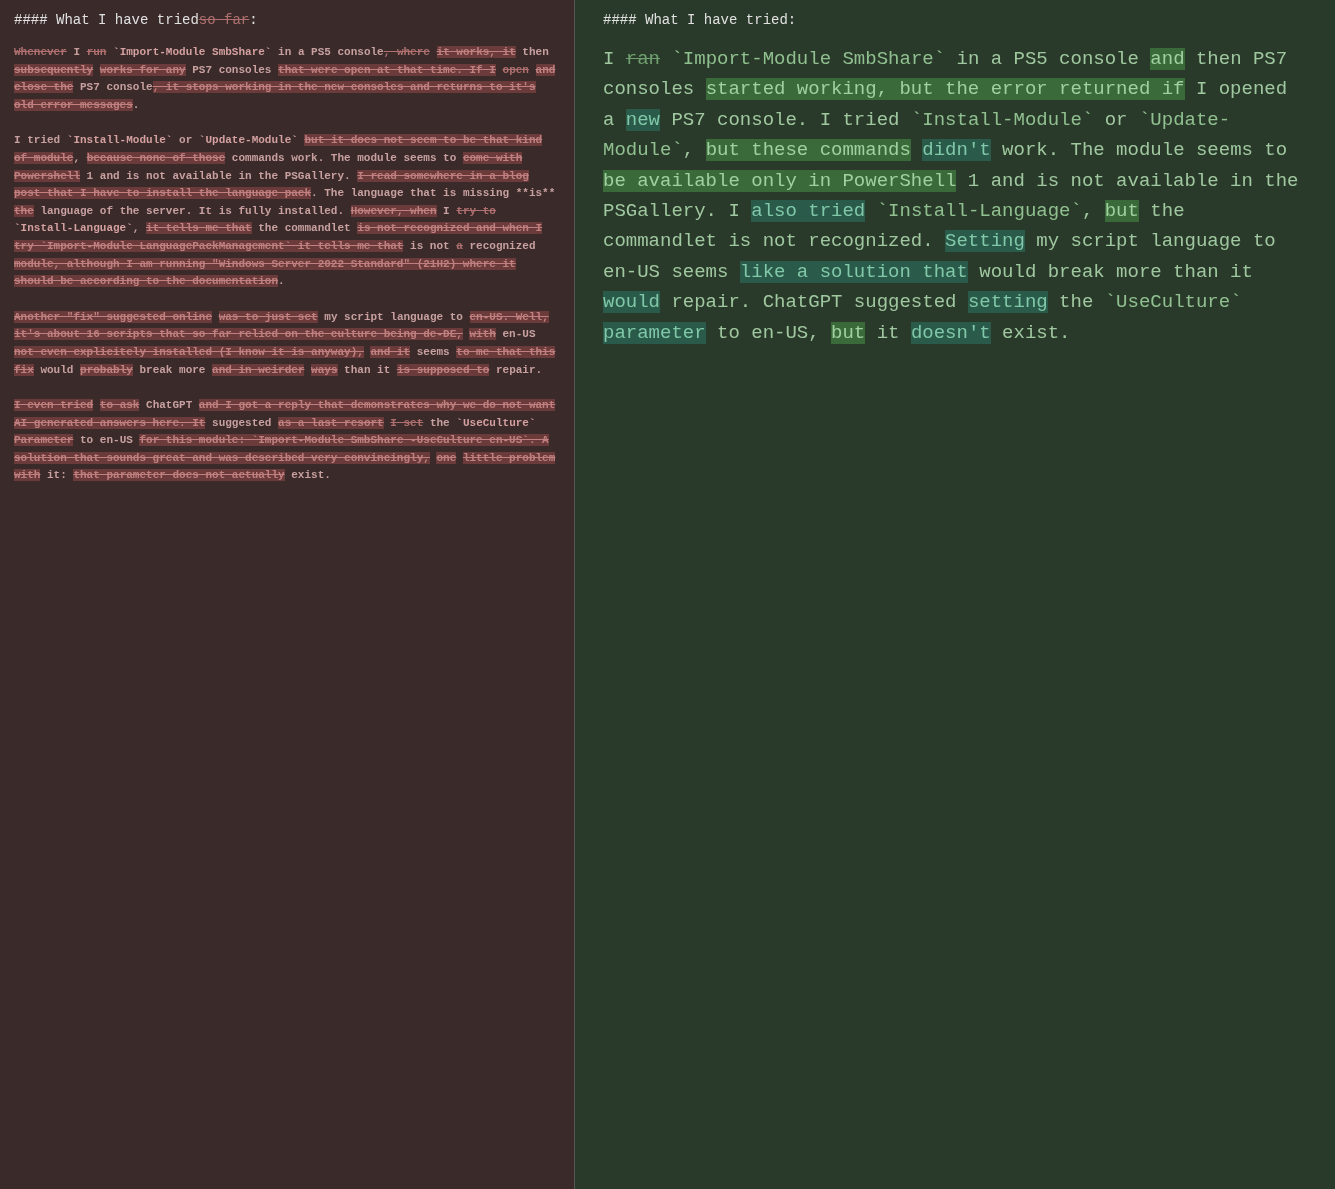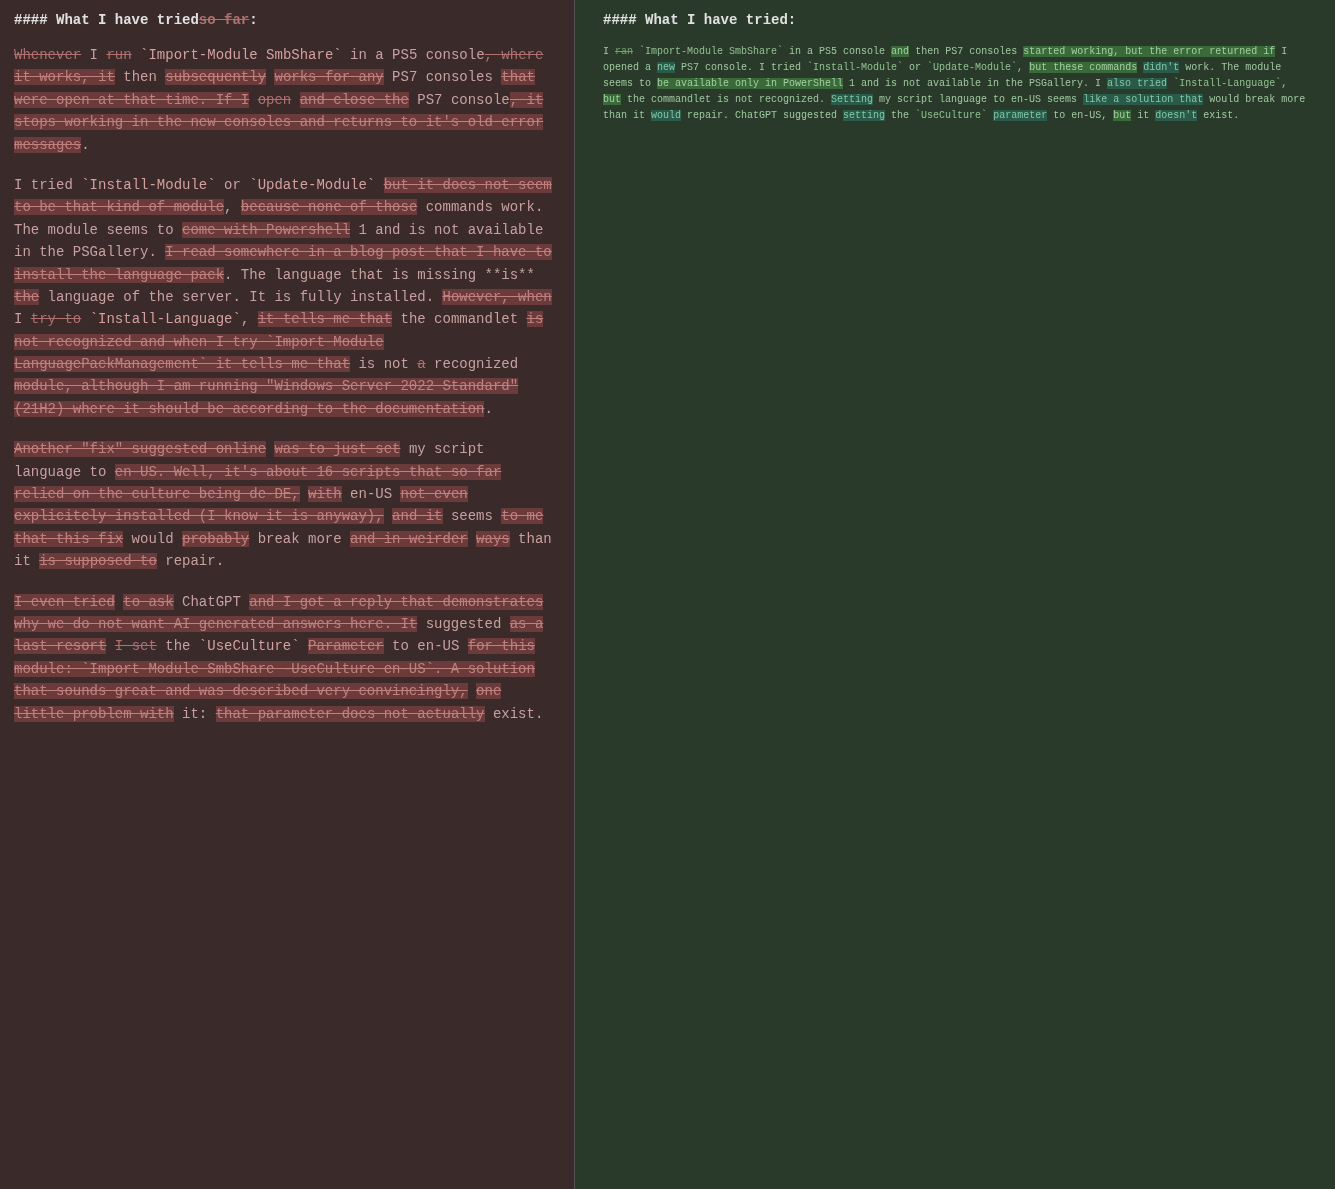--- a/index.html
+++ b/index.html
@@ -24,32 +24,33 @@
       border-right: 1px solid #555;
     }
     .right-panel {
       flex: 1;
       min-height: 1189px;
       background: #2a3a2a;
       padding: 12px 28px;
     }
     .section-header {
       font-size: 14px;
-      font-weight: bold;
+      font-weight: normal;
       color: #e0e0e0;
       margin-bottom: 16px;
       font-family: 'Courier New', Courier, monospace;
     }
     
     .left-panel .text-block {
       color: #c8a0a0;
       line-height: 1.6;
       margin-bottom: 18px;
       font-family: 'Courier New', Courier, monospace;
-      font-size: 14px;
+      font-size: 11px;
+      font-weight: bold;
     }
     
     .del {
       text-decoration: line-through;
       color: #b07070;
     }
     
     .del-highlight {
       text-decoration: line-through;
       background-color: #6b3a3a;
@@ -65,21 +66,21 @@
       background-color: #6b3a3a;
       color: #c08080;
       text-decoration: line-through;
     }
     
     .right-panel .text-block {
       color: #a0c8a0;
       line-height: 1.6;
       margin-bottom: 18px;
       font-family: 'Courier New', Courier, monospace;
-      font-size: 10px;
+      font-size: 19px;
     }
     .right-panel .code {
       color: #90c090;
     }
     
     .r-highlight-green {
       background-color: #3a6a3a;
       color: #a0d0a0;
     }
     .r-highlight-teal {

